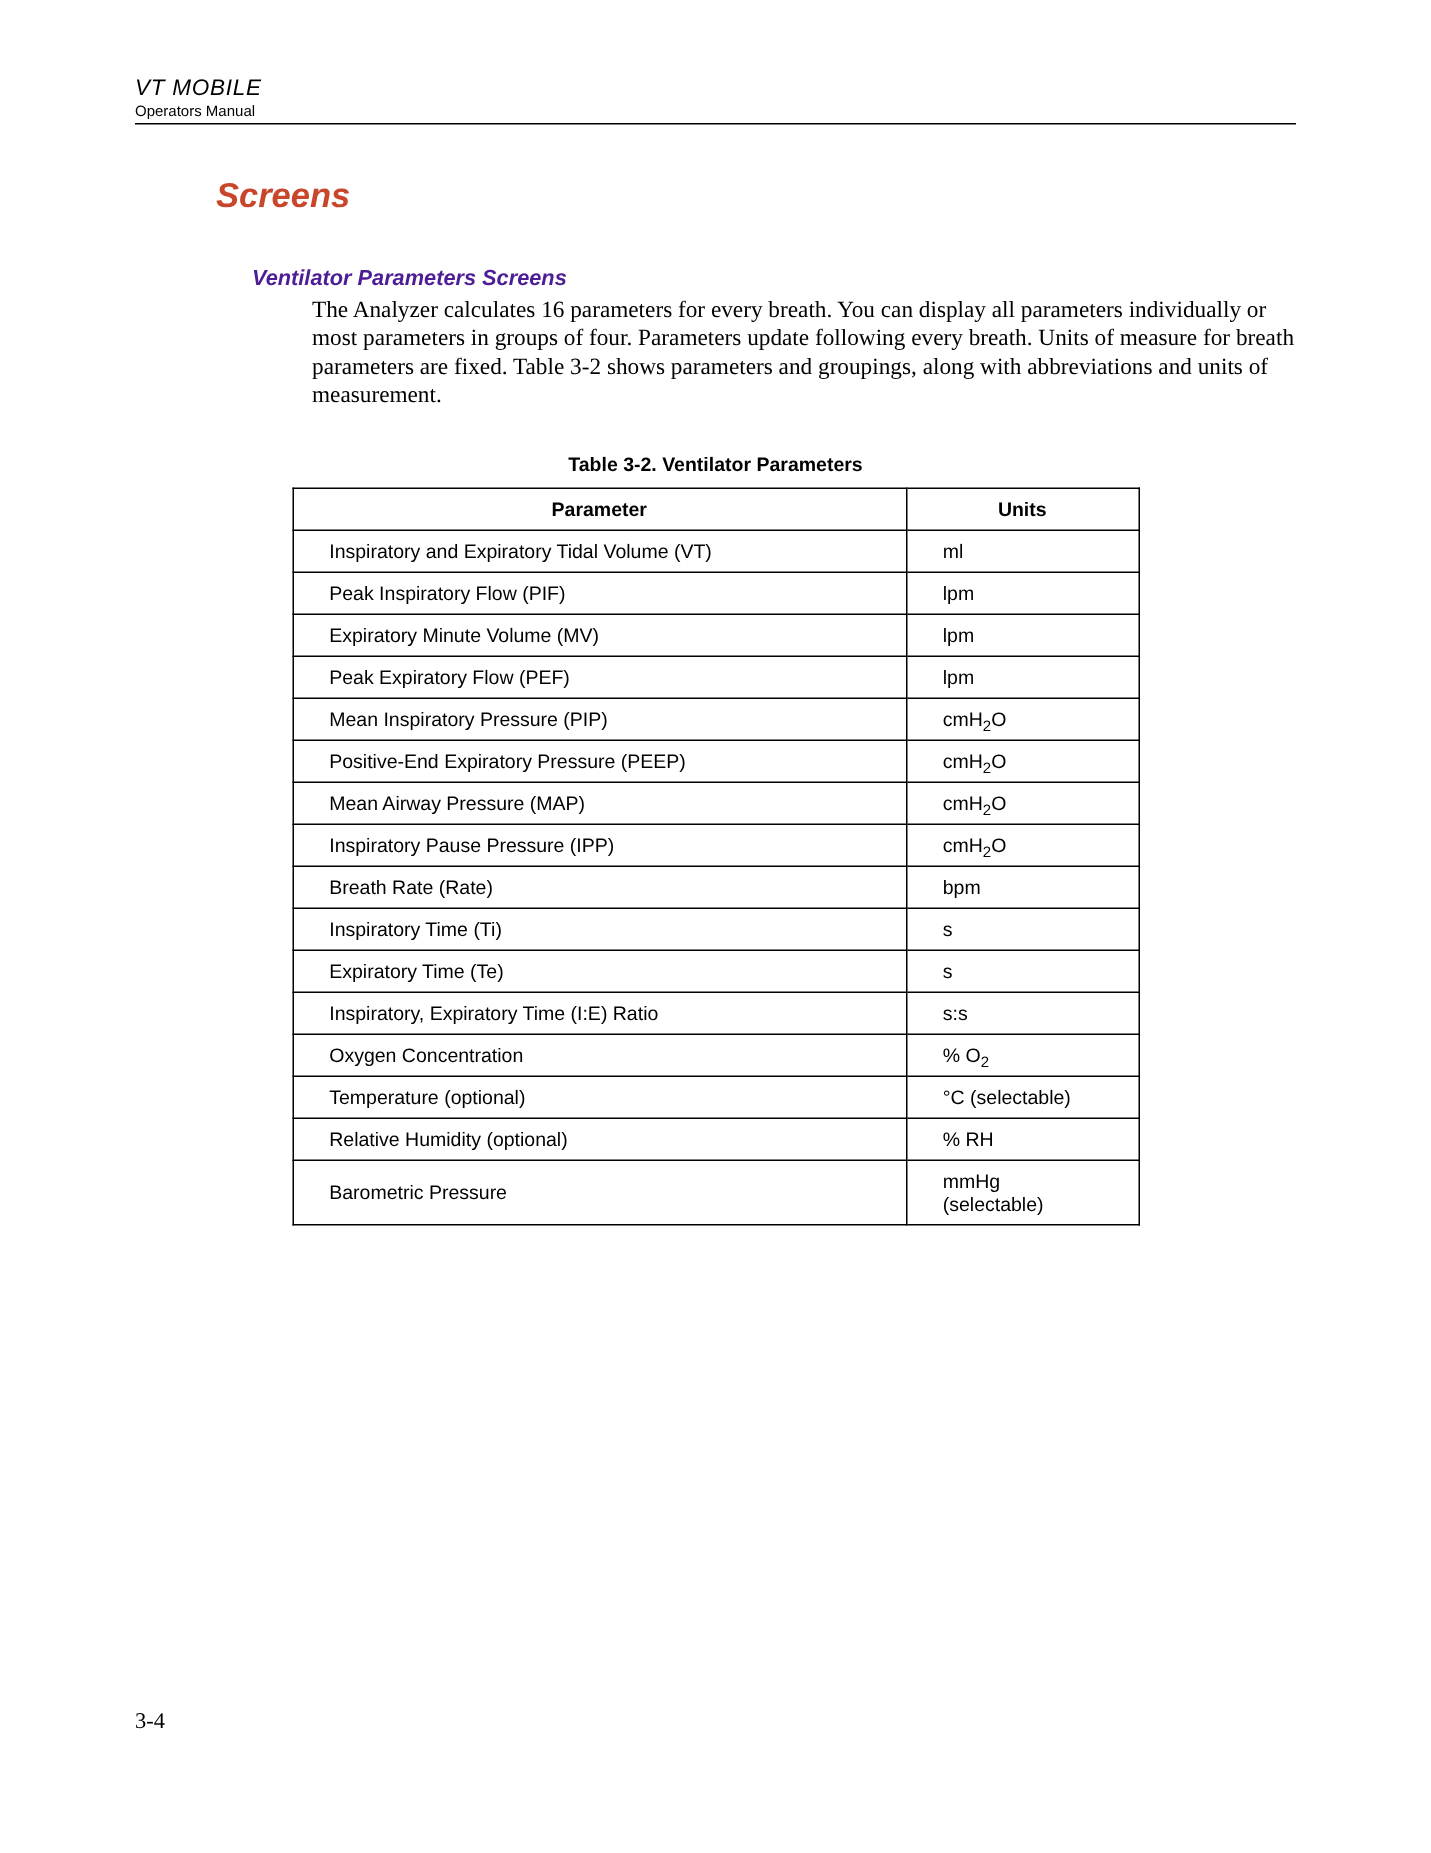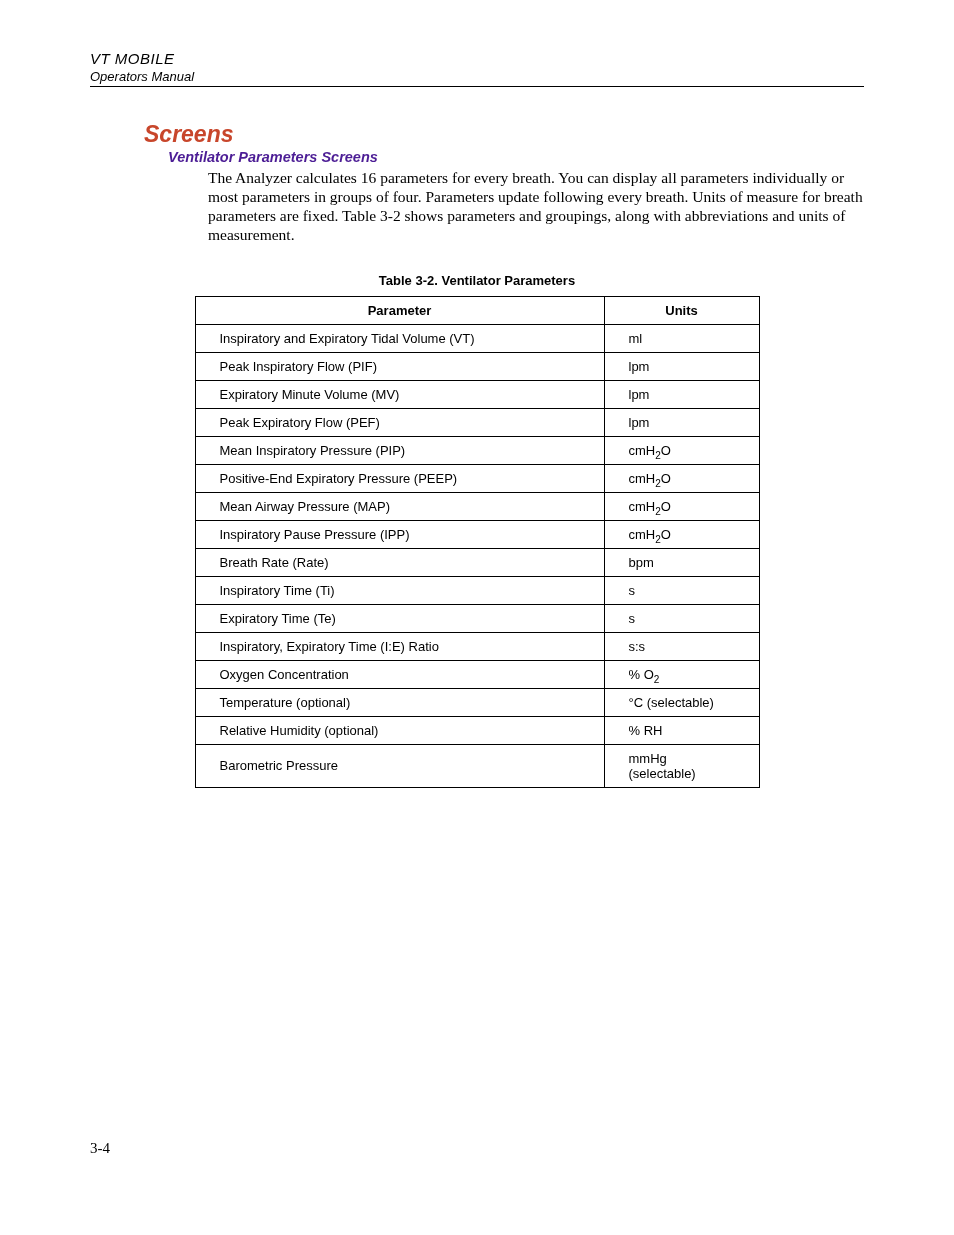--- a/index.html
+++ b/index.html
@@ -24,31 +24,30 @@
   }
   .hdr-title {
     font-family: Arial, Helvetica, sans-serif;
     font-weight: normal;
     font-style: italic;
     font-size: 15px;
     letter-spacing: 0.5px;
   }
   .hdr-sub {
     font-family: Arial, Helvetica, sans-serif;
-    font-style: italic;
-    font-size: 13px;
+    font-size: 10px;
     margin-top: 2px;
   }
   .section-title {
     font-family: Arial, Helvetica, sans-serif;
     font-weight: bold;
     font-style: italic;
     font-size: 23px;
     color: #c8462b;
-    margin: 0 0 1px 54px;
+    margin: 0 0 34px 54px;
   }
   .subsection-title {
     font-family: Arial, Helvetica, sans-serif;
     font-weight: bold;
     font-style: italic;
     font-size: 14.5px;
     color: #4c1d95;
     margin: 0 0 4px 78px;
   }
   .body-para {

